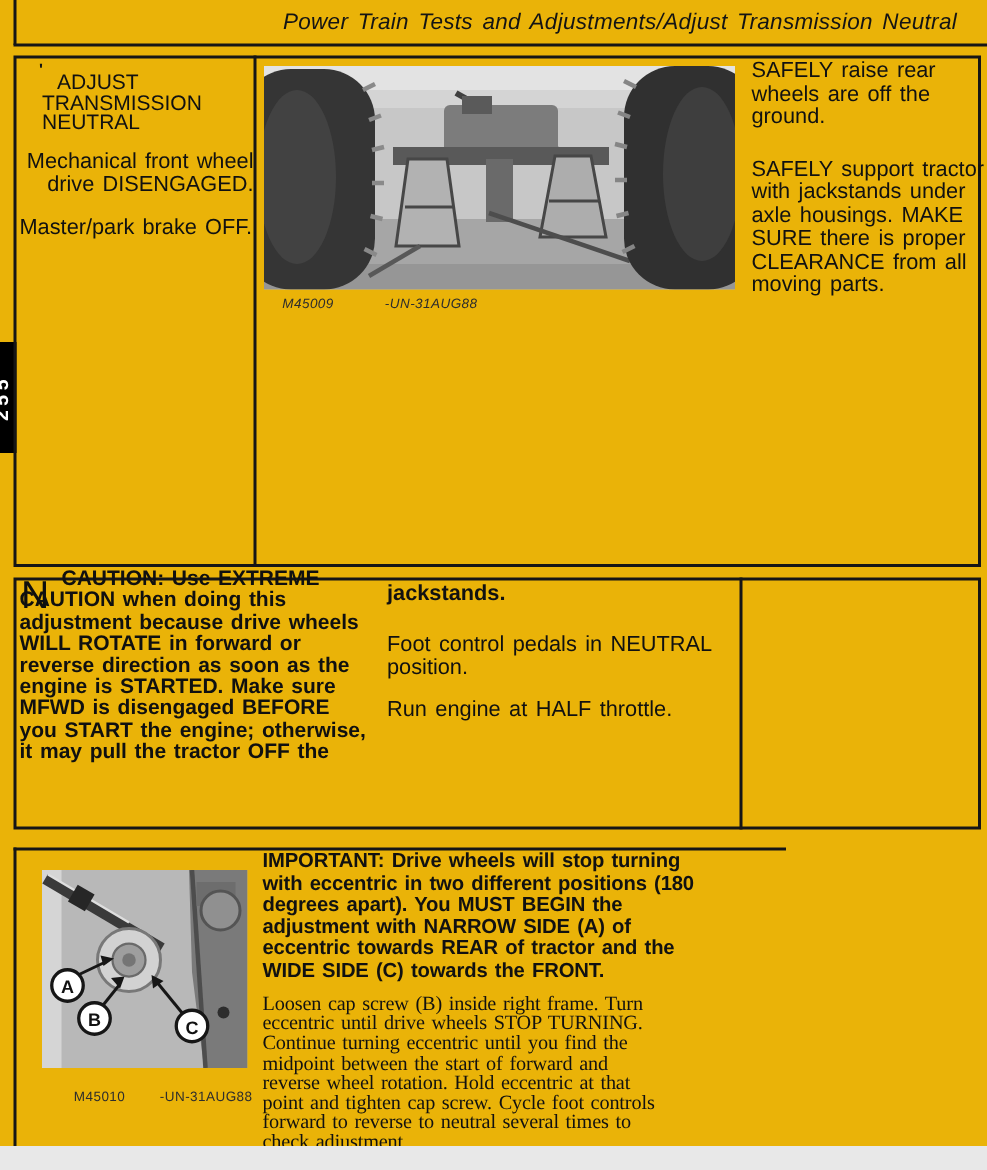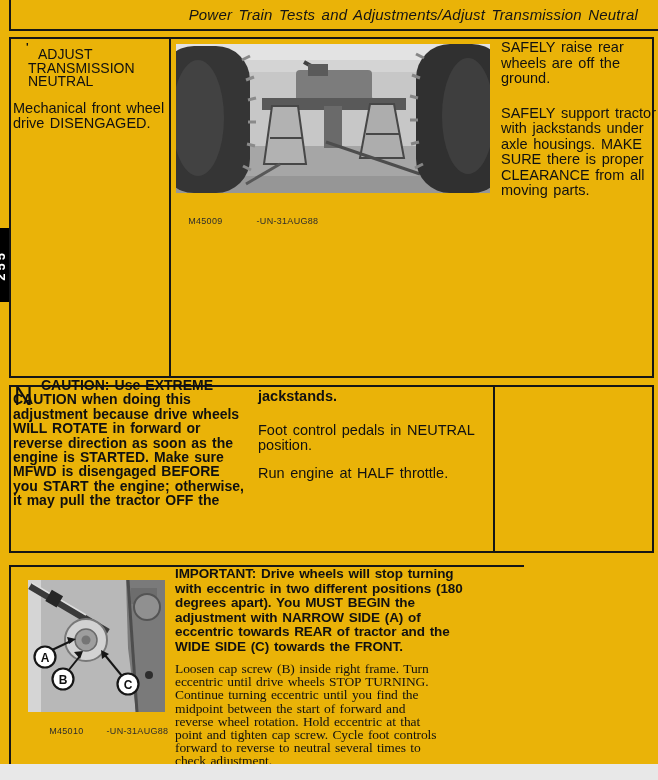--- a/index.html
+++ b/index.html
@@ -20,21 +20,21 @@
   }
 
   
   .txt{position:absolute;white-space:pre;word-spacing:1.6px;color:#101010;}
 
   
   .corner-tick{position:absolute;left:26px;top:41px;font-size:11px;font-weight:700;}
   .left-cell{position:absolute;left:13px;top:48px;width:156px;}
   .left-cell .hd{font-size:14px;line-height:13.5px;font-weight:400;white-space:pre;padding-left:15px;text-indent:10px;word-spacing:1px;}
   .left-cell p{margin:0;font-size:14.5px;line-height:15.5px;white-space:pre;word-spacing:1.4px;}
-  .left-cell p.p1{margin-top:12px;}
+  .left-cell p.p1{margin-top:12px;text-align:right;}
   .left-cell p.p2{margin-top:13px;}
   .left-cell p.p3{margin-top:13px;}
   .right-col{position:absolute;left:501px;top:40px;width:165px;}
   .right-col p{margin:0;font-size:14.5px;line-height:15.5px;white-space:pre;word-spacing:1.6px;}
   .right-col p + p{margin-top:19px;}
 
   .photo{position:absolute;display:block;}
   .caption{position:absolute;font-size:9px;color:#2d2d2d;letter-spacing:.3px;white-space:pre;}
   .caption .code{display:inline-block;}
 
@@ -79,20 +79,21 @@
   <div class="line" style="left:169px;top:37px;width:2px;height:341px;"></div>
 
   <div class="corner-tick">'</div>
 
   <div class="left-cell">
     <div class="hd">ADJUST
 TRANSMISSION
 NEUTRAL</div>
     <p class="p1">Mechanical front wheel
 drive DISENGAGED.</p>
+    <p class="p2">Master/park brake OFF.</p>
   </div>
 
   <svg class="photo" style="left:176px;top:44px;" width="314" height="149" viewBox="0 0 314 149">
     <rect width="314" height="149" fill="#c7c7c7"></rect>
     <rect width="314" height="16" fill="#e3e3e3"></rect>
     <rect y="16" width="314" height="12" fill="#d4d4d4"></rect>
     <rect y="102" width="314" height="47" fill="#a6a6a6"></rect>
     <rect y="132" width="314" height="17" fill="#969696"></rect>
     <line x1="128" y1="18" x2="214" y2="66" stroke="#3f3f3f" stroke-width="4"></line>
     <rect x="120" y="26" width="76" height="36" rx="4" fill="#7c7c7c"></rect>
@@ -117,21 +118,21 @@
 
     <rect x="240" y="0" width="90" height="149" rx="34" fill="#303030"></rect>
     <ellipse cx="292" cy="72" rx="26" ry="58" fill="#3e3e3e"></ellipse>
     <line x1="248" y1="14" x2="240" y2="10" stroke="#858585" stroke-width="3"></line>
     <line x1="244" y1="34" x2="236" y2="31" stroke="#858585" stroke-width="3"></line>
     <line x1="242" y1="54" x2="234" y2="52" stroke="#858585" stroke-width="3"></line>
     <line x1="242" y1="76" x2="234" y2="76" stroke="#858585" stroke-width="3"></line>
     <line x1="243" y1="98" x2="235" y2="100" stroke="#858585" stroke-width="3"></line>
     <line x1="247" y1="120" x2="239" y2="124" stroke="#858585" stroke-width="3"></line>
   </svg>
-  <div class="caption" style="left:177px;top:206px;">
+  <div class="caption" style="left:177px;top:187px;font-style:italic;">
     <span>M45009</span><span class="code" style="margin-left:34px;">-UN-31AUG88</span>
   </div>
 
   <div class="right-col">
     <p>SAFELY raise rear
 wheels are off the
 ground.</p>
     <p>SAFELY support tractor
 with jackstands under
 axle housings. MAKE

